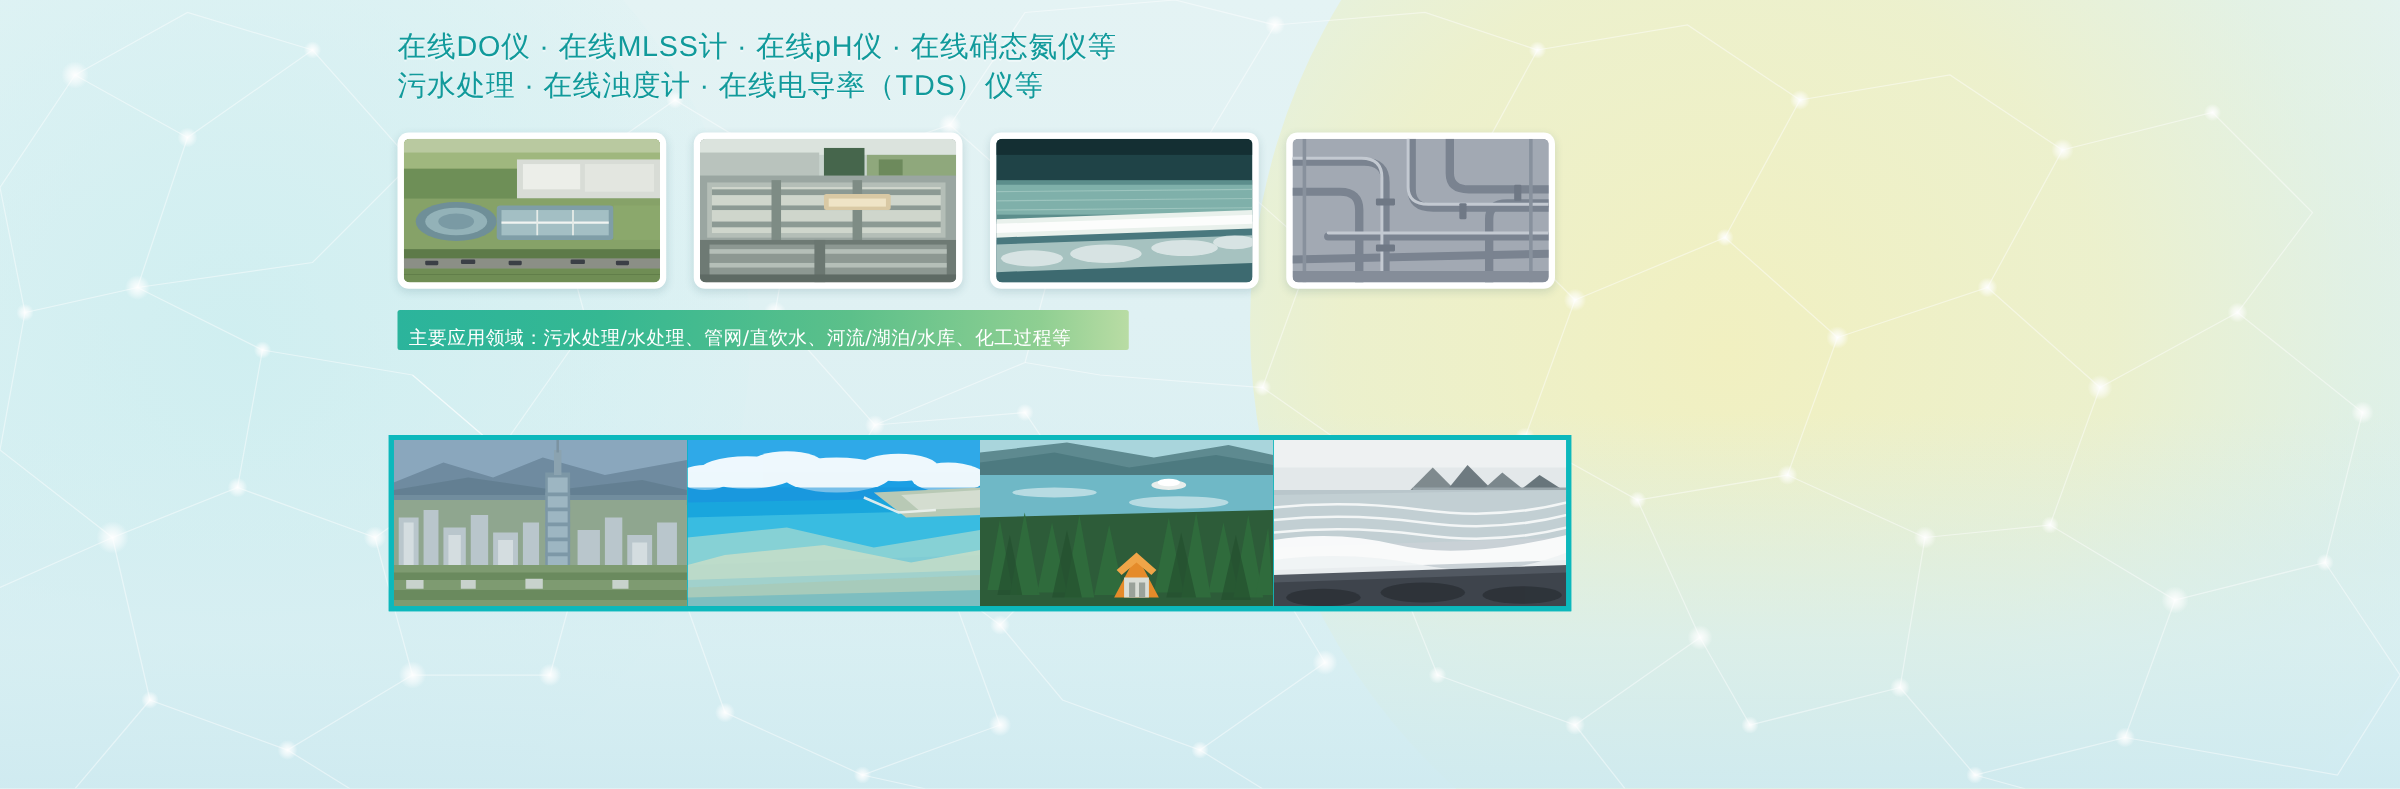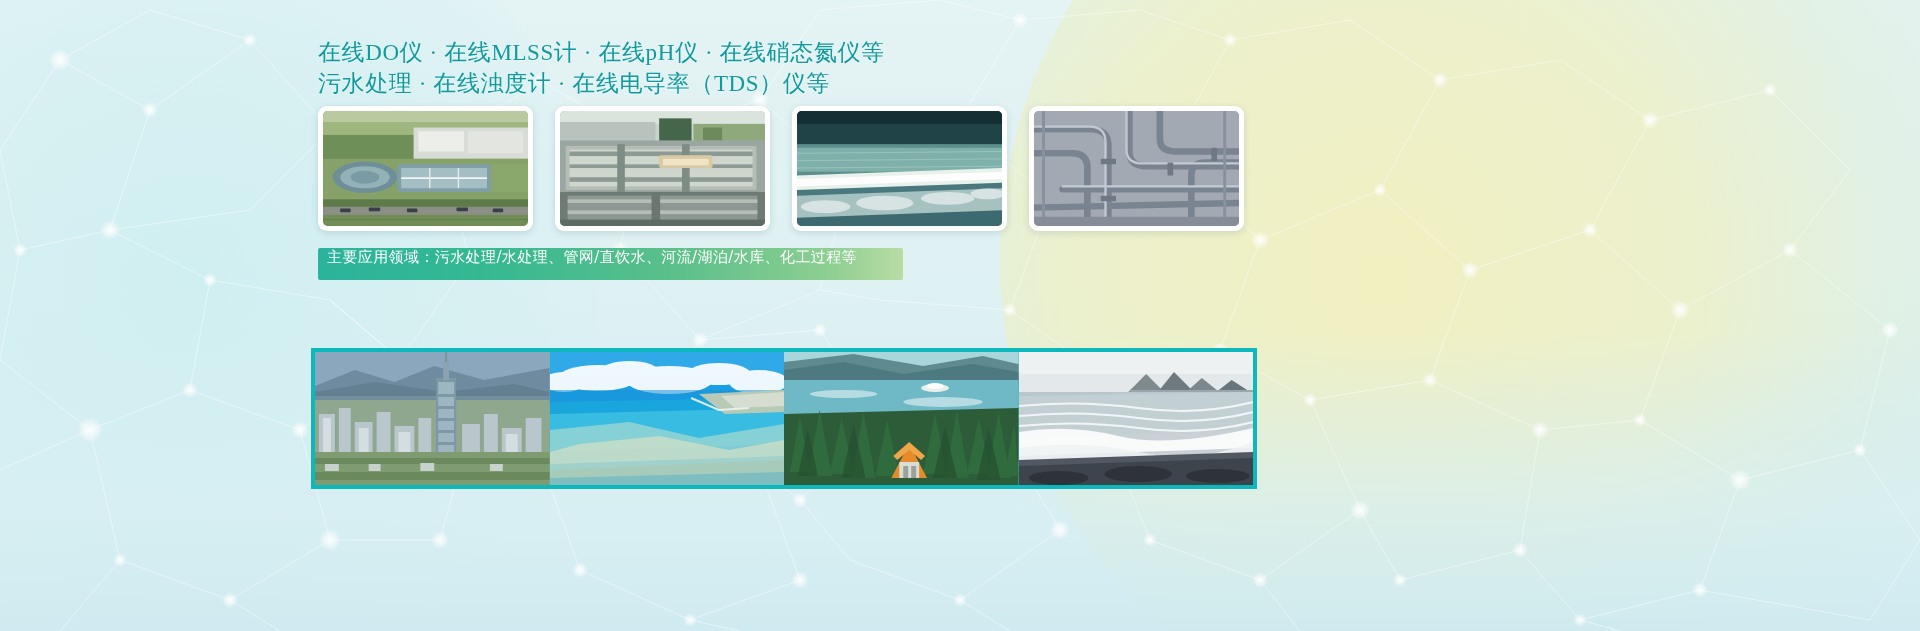--- a/index.html
+++ b/index.html
@@ -54,26 +54,26 @@
     background: linear-gradient(180deg, rgba(222,241,243,0) 0%, rgba(214,238,242,0.75) 60%, rgba(206,234,240,0.95) 100%);
   }
 
   
   .bg-net { position: absolute; inset: 0; }
   .bg-net svg { width: 100%; height: 100%; display: block; }
 
   
   .heading {
     position: absolute;
-    left: 318px; top: 37px;
+    left: 318px; top: 22px;
     color: #119a9b;
     font-size: 23px;
     line-height: 31px;
     letter-spacing: 0.6px;
-    font-family: Liberation Serif, serif;
+    font-family: Liberation Sans, sans-serif;
     white-space: nowrap;
     text-shadow: 0 1px 0 rgba(255,255,255,0.45);
   }
   .heading .hline { display: block; }
 
   
   .cards {
     position: absolute;
     left: 318px; top: 106px;
     display: flex;
@@ -92,21 +92,21 @@
     overflow: hidden;
     position: relative;
   }
   .card .photo svg { display: block; width: 100%; height: 100%; }
 
   
   .label-bar {
     position: absolute;
     left: 318px; top: 248px;
     width: 585px; height: 32px;
-    display: flex; align-items: flex-start;
+    display: flex; align-items: flex-end;
     padding-left: 9px;
     border-radius: 2px;
     background: linear-gradient(90deg, #2bb49c 0%, #35b892 28%, #5cc08a 62%, #8fcf92 88%, #b9dca4 100%);
   }
   .label-bar span {
     color: #ffffff;
     font-size: 15px;
     letter-spacing: 0.4px;
     font-family: "DejaVu Sans", "Liberation Sans", sans-serif;
     white-space: nowrap;

